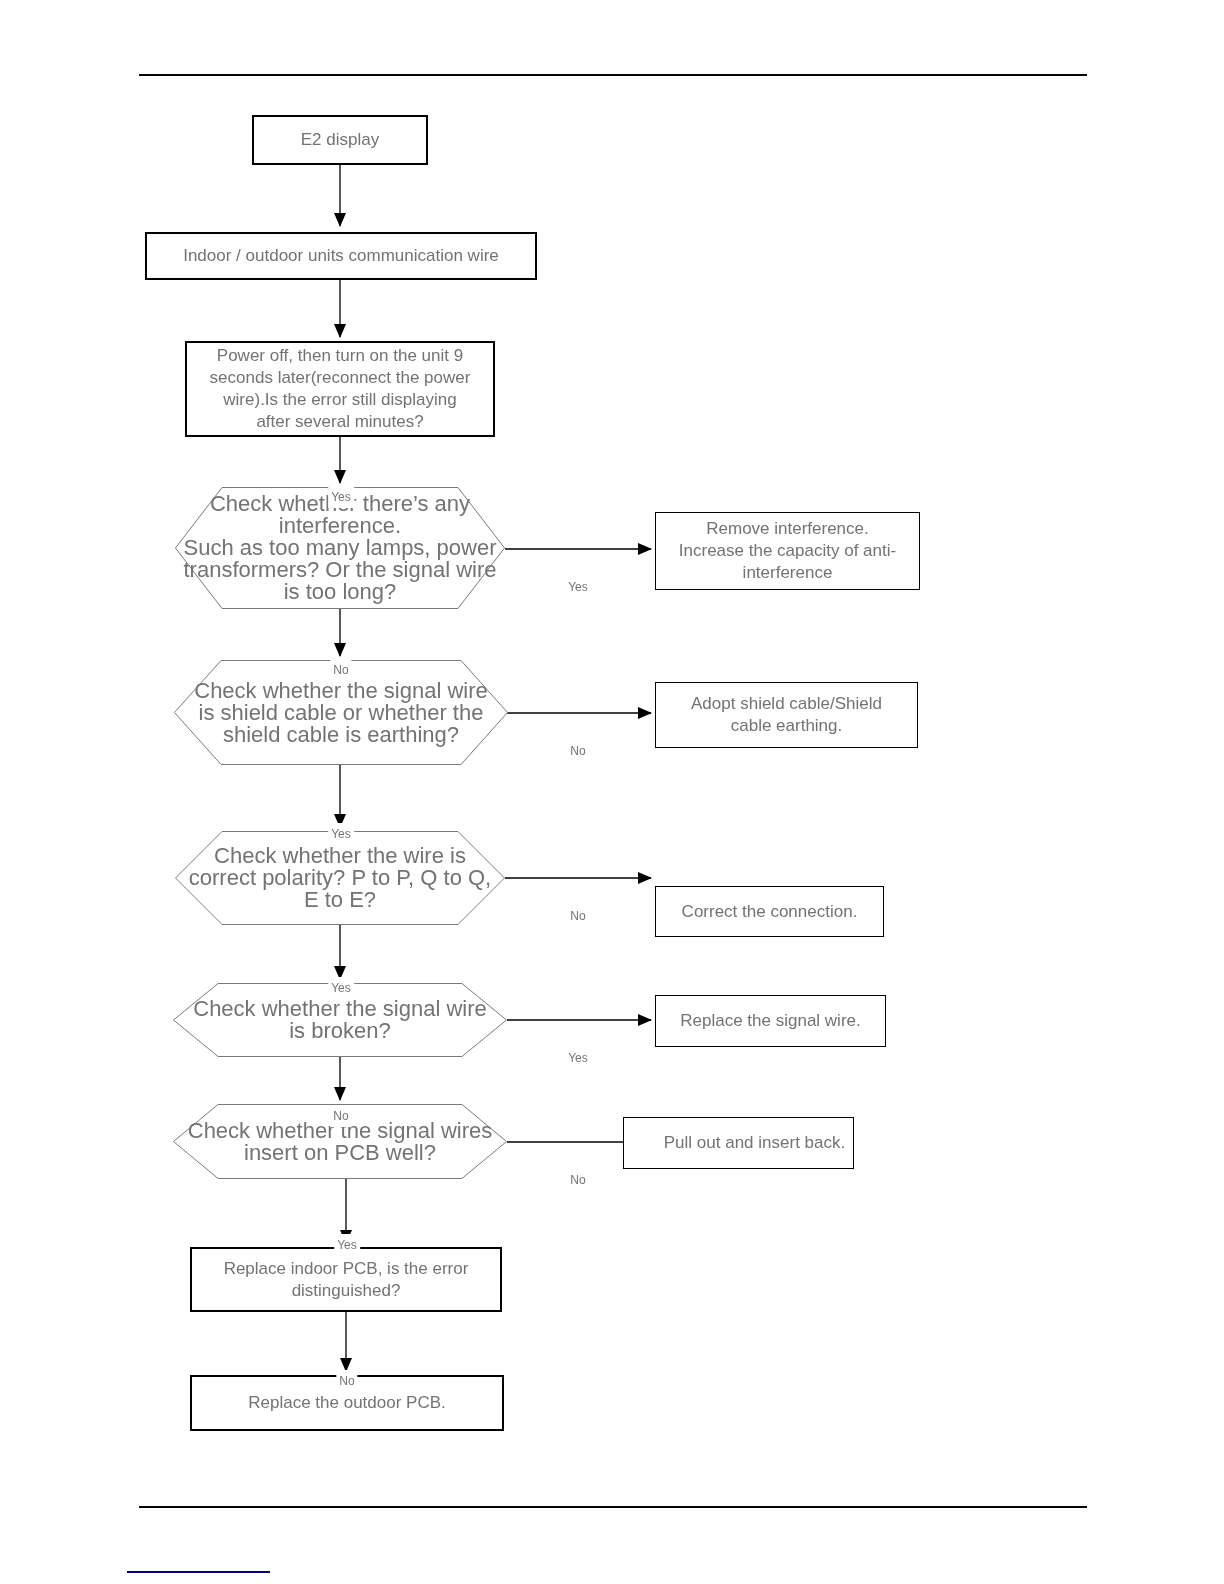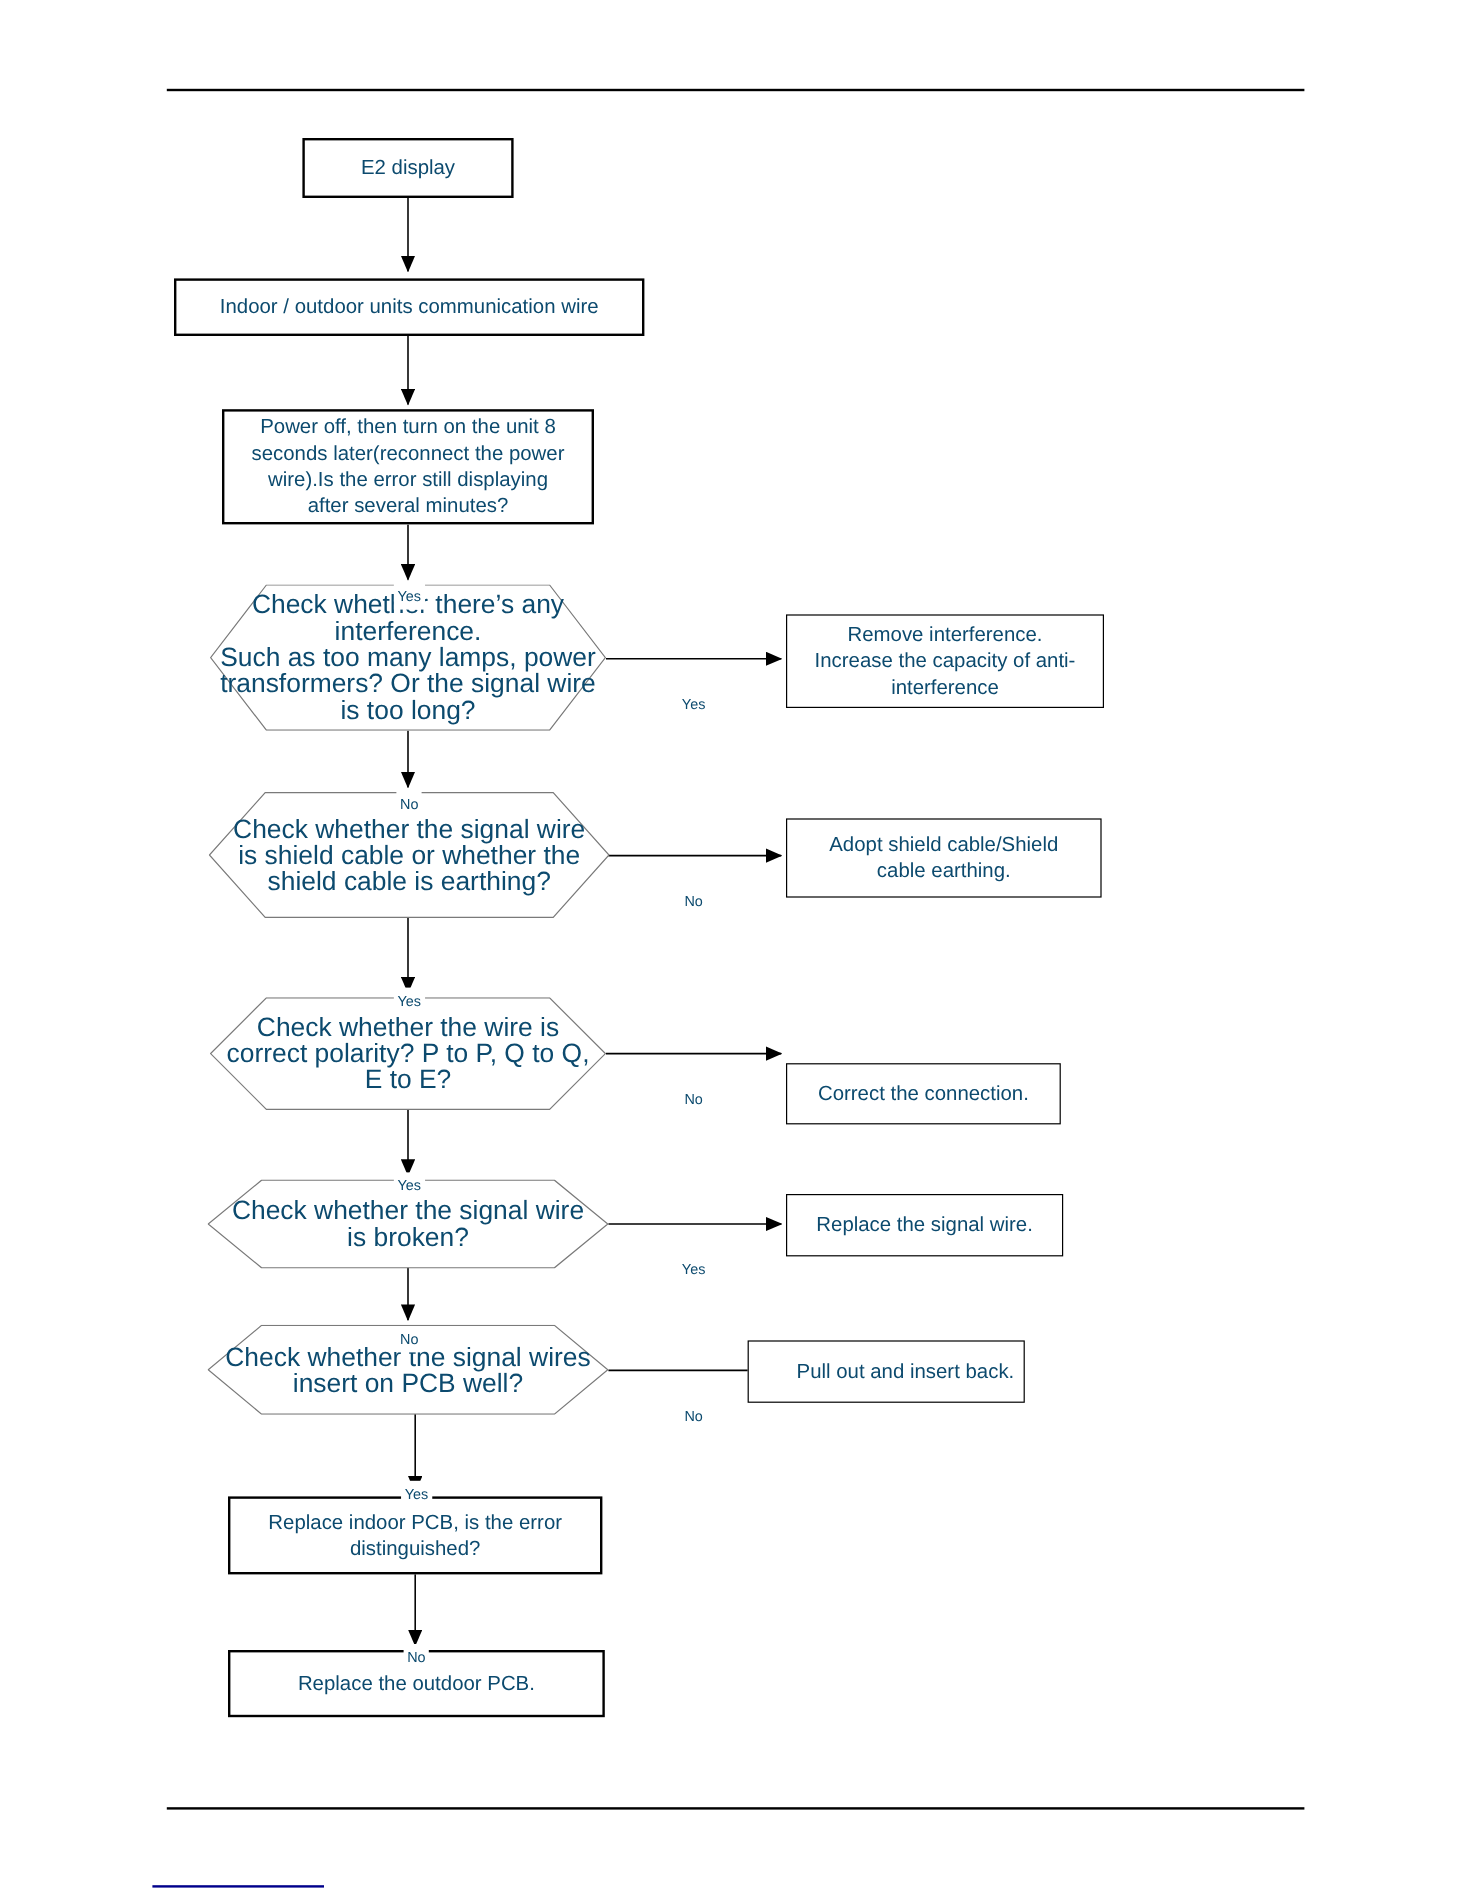--- a/index.html
+++ b/index.html
@@ -6,21 +6,21 @@
     margin: 0;
     padding: 0;
     background: #ffffff;
   }
   #page {
     position: relative;
     width: 1224px;
     height: 1584px;
     background: #ffffff;
     font-family: "Liberation Sans", sans-serif;
-    color: #0c4a6e;
+    color: #737373;
     overflow: hidden;
   }
   .rule {
     position: absolute;
     background: #000000;
     height: 2px;
   }
   .link-line {
     position: absolute;
     background: #00008b;
@@ -110,21 +110,21 @@
 
   <div class="rect-node" style="left:252px; top:115px; width:176px; height:50px;">
     <span class="node-label">E2 display</span>
   </div>
 
   <div class="rect-node" style="left:145px; top:232px; width:392px; height:48px;">
     <span class="node-label">Indoor / outdoor units communication wire</span>
   </div>
 
   <div class="rect-node" style="left:185px; top:341px; width:310px; height:96px;">
-    <span class="node-label">Power off, then turn on the unit 8
+    <span class="node-label">Power off, then turn on the unit 9
 seconds later(reconnect the power
 wire).Is the error still displaying
 after several minutes?</span>
   </div>
 
   <div class="hex-node" style="left:175px; top:487px; width:330px; height:122px;">
     <svg width="330" height="122">
         <polygon points="47,0.5 283,0.5 329.5,61 283,121.5 47,121.5 0.5,61" fill="#ffffff" stroke="#7a7a7a" stroke-width="1"></polygon>
       </svg>
     <span class="node-label">Check whether there’s any

